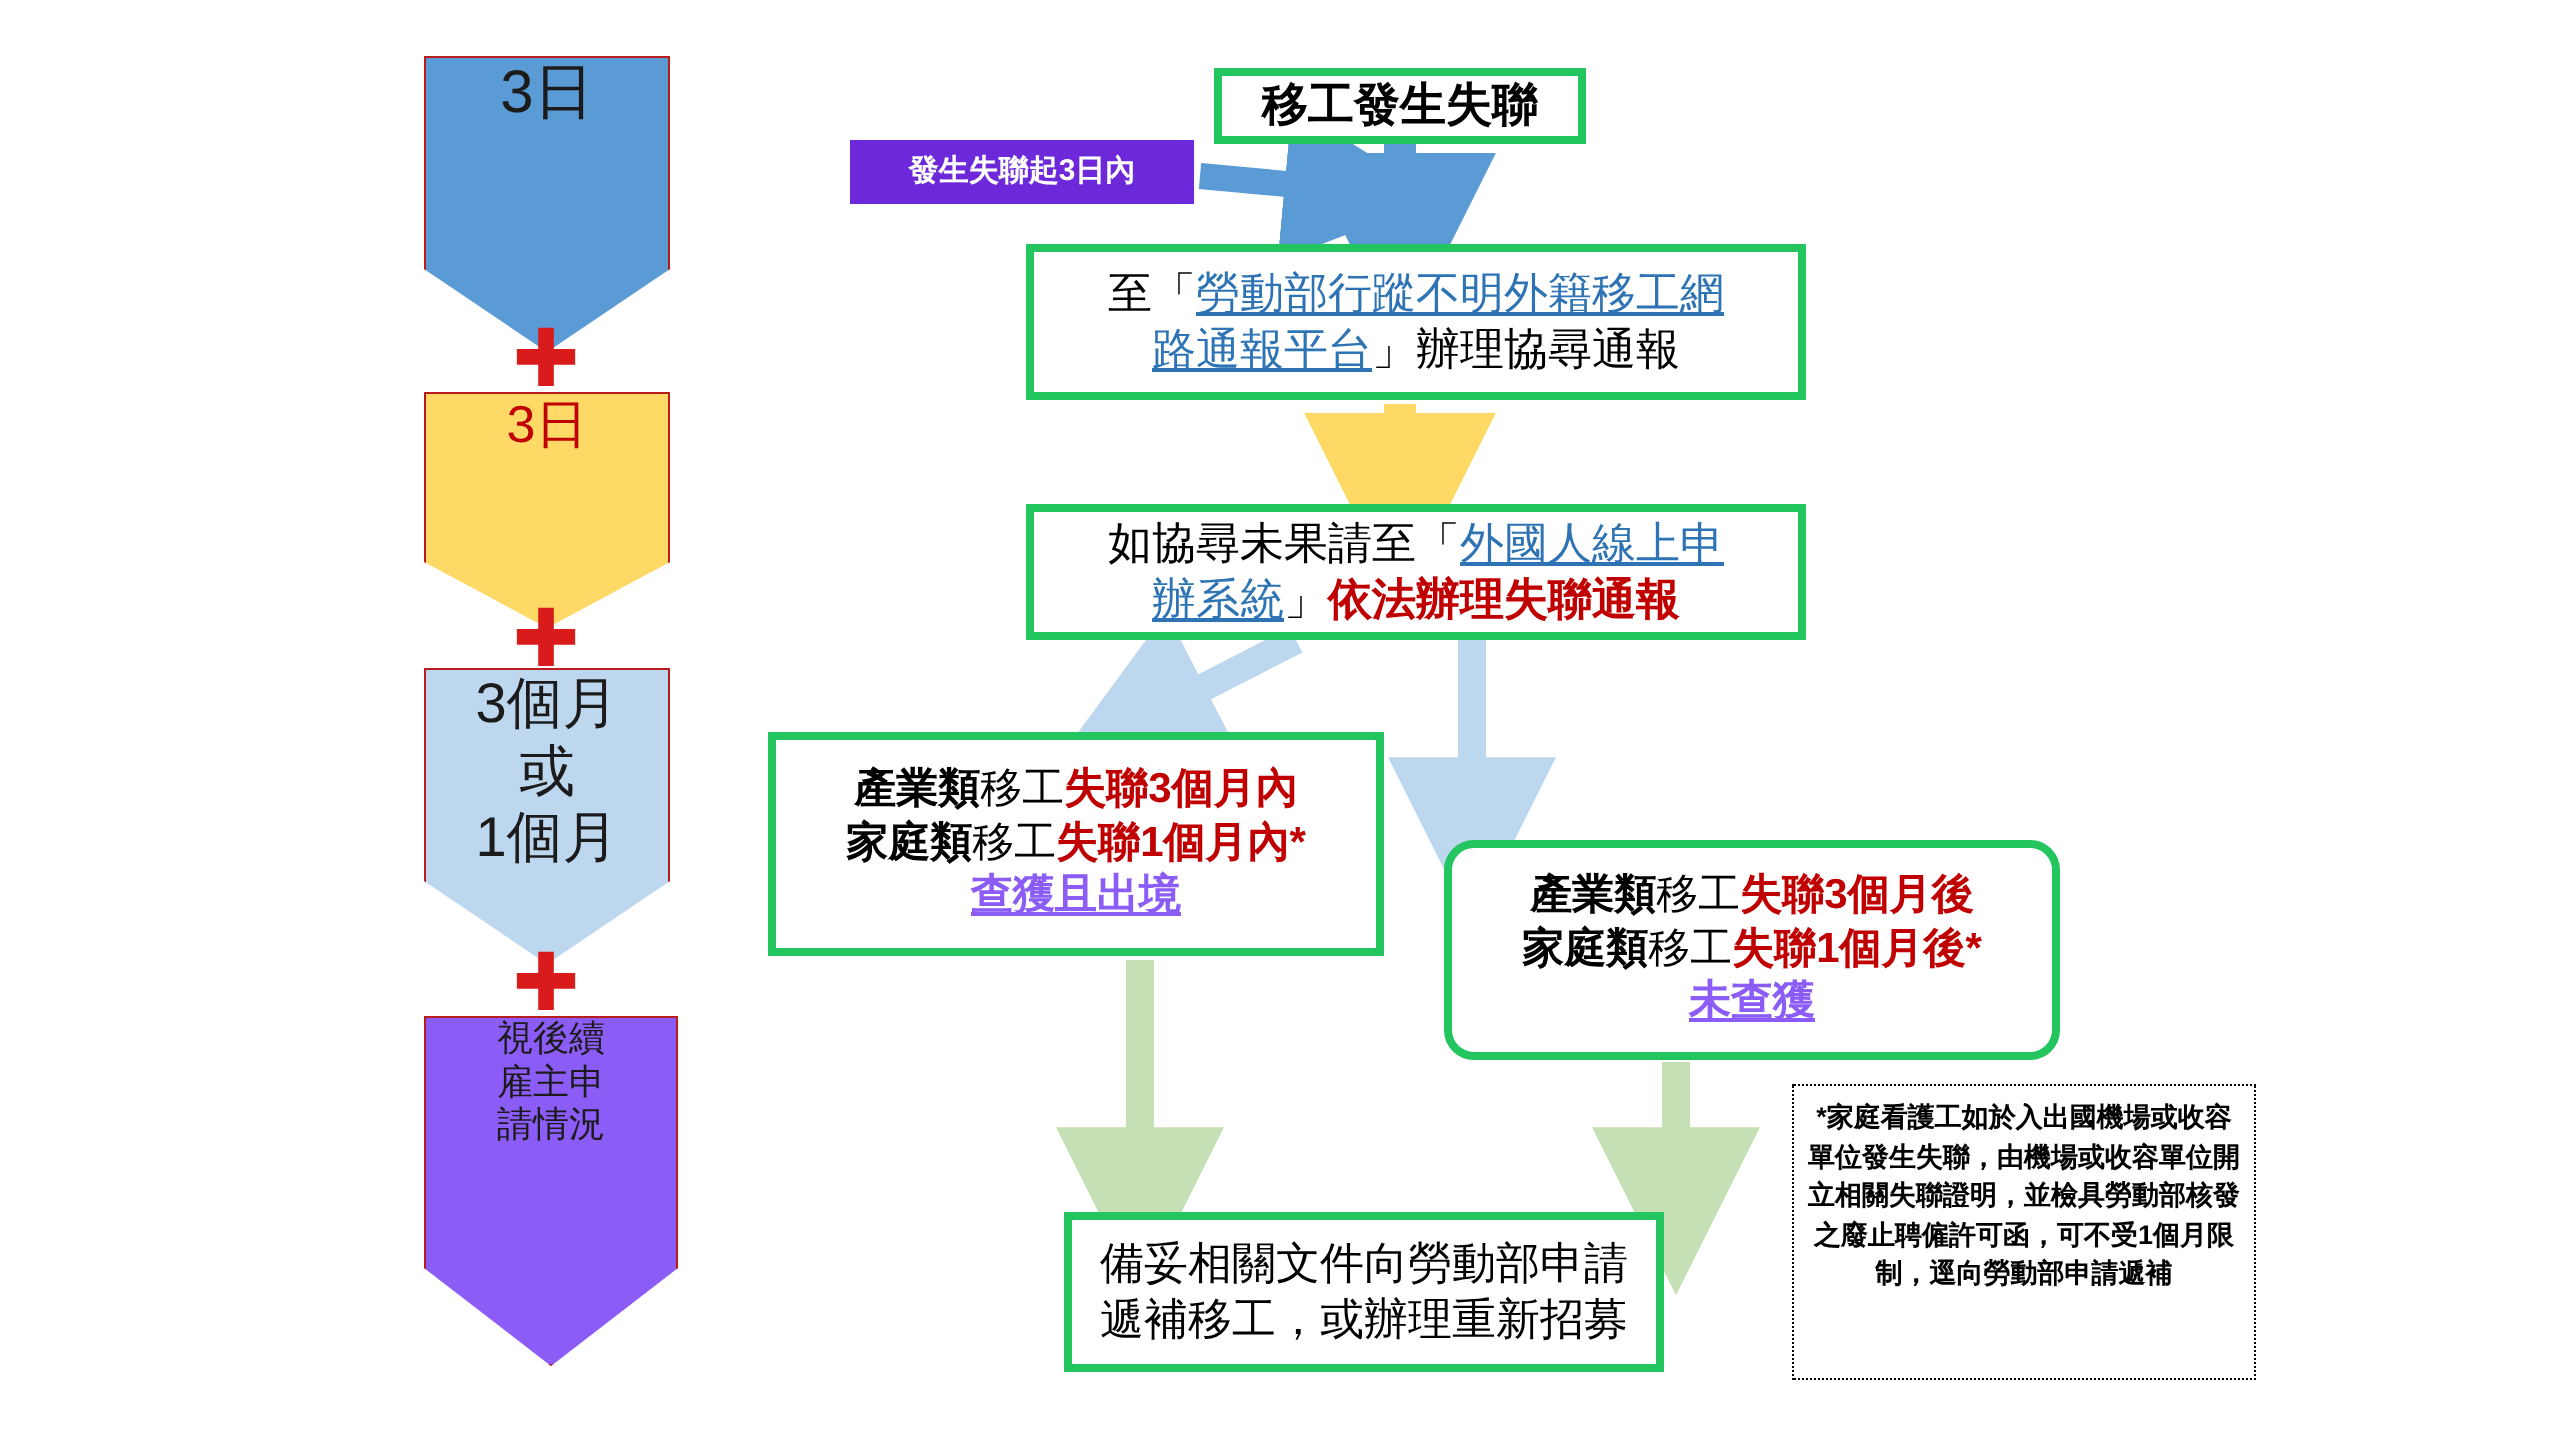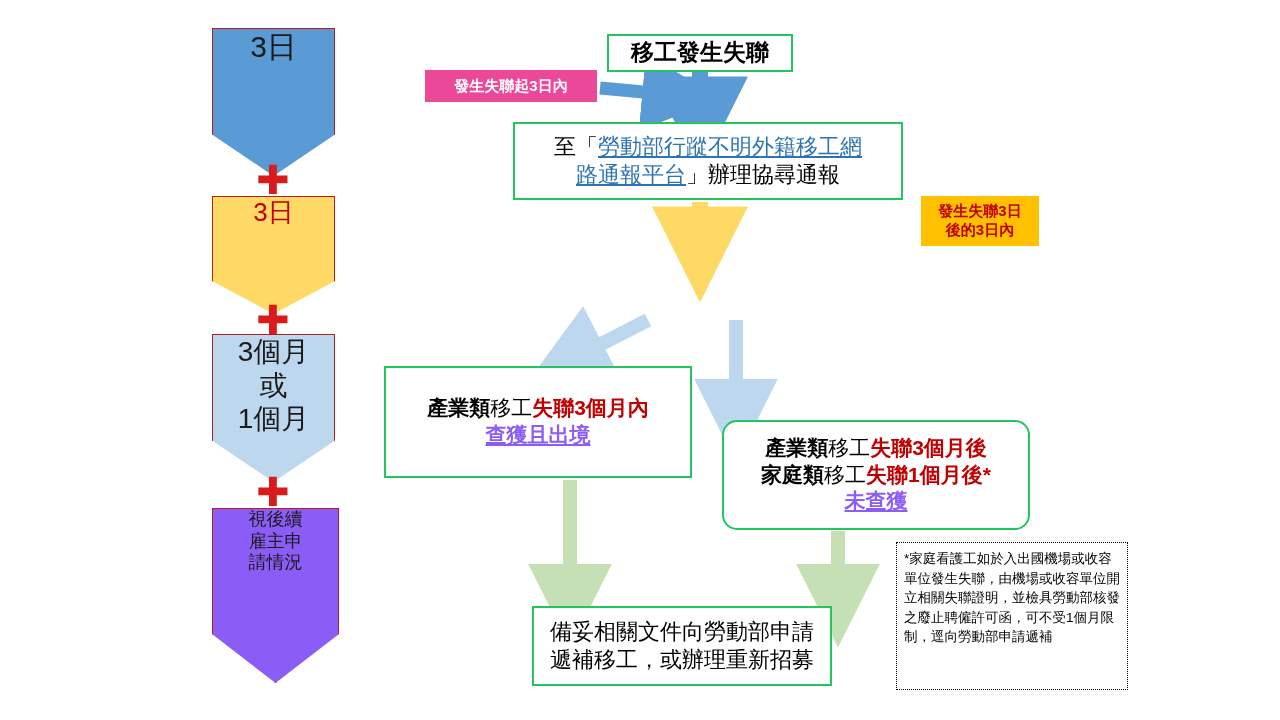--- a/index.html
+++ b/index.html
@@ -53,31 +53,31 @@
   }
 
   
   .chev-down {
     clip-path: polygon(0% 0%, 100% 0%, 100% 72%, 50% 100%, 0% 72%);
   }
 
   
   .box {
     background: #ffffff;
-    border: 2px solid #22c55e;
+    border: 4px solid #22c55e;
     padding: 4px 8px;
   }
   .box .inner { width: 100%; }
 
   .title-box { font-size: 23px; font-weight: bold; }
   .proc-box  { font-size: 22px; }
   .res-box   { font-size: 21px; }
 
   .lbl-blue {
-    background: #ec4899;
+    background: #6d28d9;
     color: #ffffff;
     font-weight: bold;
     font-size: 15px;
     padding: 4px 4px;
   }
   .lbl-orange {
     background: #ffc000;
     color: #c00000;
     font-weight: bold;
     font-size: 15px;
@@ -101,21 +101,22 @@
   .bold { font-weight: bold; text-align: center; }
 
   .note-box {
     position: absolute;
     box-sizing: border-box;
     border: 1px dotted #000000;
     background: #ffffff;
     font-size: 13.5px;
     line-height: 1.45;
     padding: 6px 7px;
-    text-align: left;
+    text-align: center;
+    font-weight: bold;
   }
 
   svg.arrows {
     position: absolute;
     left: 0; top: 0;
     width: 1280px;
     height: 720px;
     pointer-events: none;
   }
 </style>
@@ -189,43 +190,50 @@
   </div>
 
   <div class="node box title-box" style="left:607px; top:34px; width:186px; height:38px;">
     <span>移工發生失聯</span>
   </div>
 
   <div class="node lbl-blue" style="left:425px; top:70px; width:172px; height:32px;">
     <span>發生失聯起3日內</span>
   </div>
 
-  <div class="node lbl-orange" style="left:921px; top:196px; width:118px; height:50px;">
-    <div>
-      <div>發生失聯3日</div>
-      <div>後的3日內</div>
-    </div>
-  </div>
 
   <div class="node box proc-box" style="left:513px; top:122px; width:390px; height:78px;justify-content:center;">
     <div class="inner">
       <div>
         <span>至「</span><span class="link">勞動部行蹤不明外籍移工網</span>
       </div>
       <div>
         <span class="link">路通報平台</span><span>」辦理協尋通報</span>
       </div>
     </div>
   </div>
 
+  <div class="node box proc-box" style="left:513px; top:252px; width:390px; height:68px;">
+    <div class="inner">
+      <div>
+        <span>如協尋未果請至「</span><span class="link">外國人線上申</span>
+      </div>
+      <div>
+        <span class="link">辦系統</span><span>」</span><span class="red">依法辦理失聯通報</span>
+      </div>
+    </div>
+  </div>
 
   <div class="node box res-box" style="left:384px; top:366px; width:308px; height:112px;">
     <div class="inner">
       <div>
         <span class="bold">產業類</span><span>移工</span><span class="red">失聯3個月內</span>
+      </div>
+      <div>
+        <span class="bold">家庭類</span><span>移工</span><span class="red">失聯1個月內*</span>
       </div>
       <div>
         <span class="red-u">查獲且出境</span>
       </div>
     </div>
   </div>
 
   <div class="node box res-box" style="left:722px; top:420px; width:308px; height:110px;border-radius:15px;">
     <div class="inner">
       <div>

